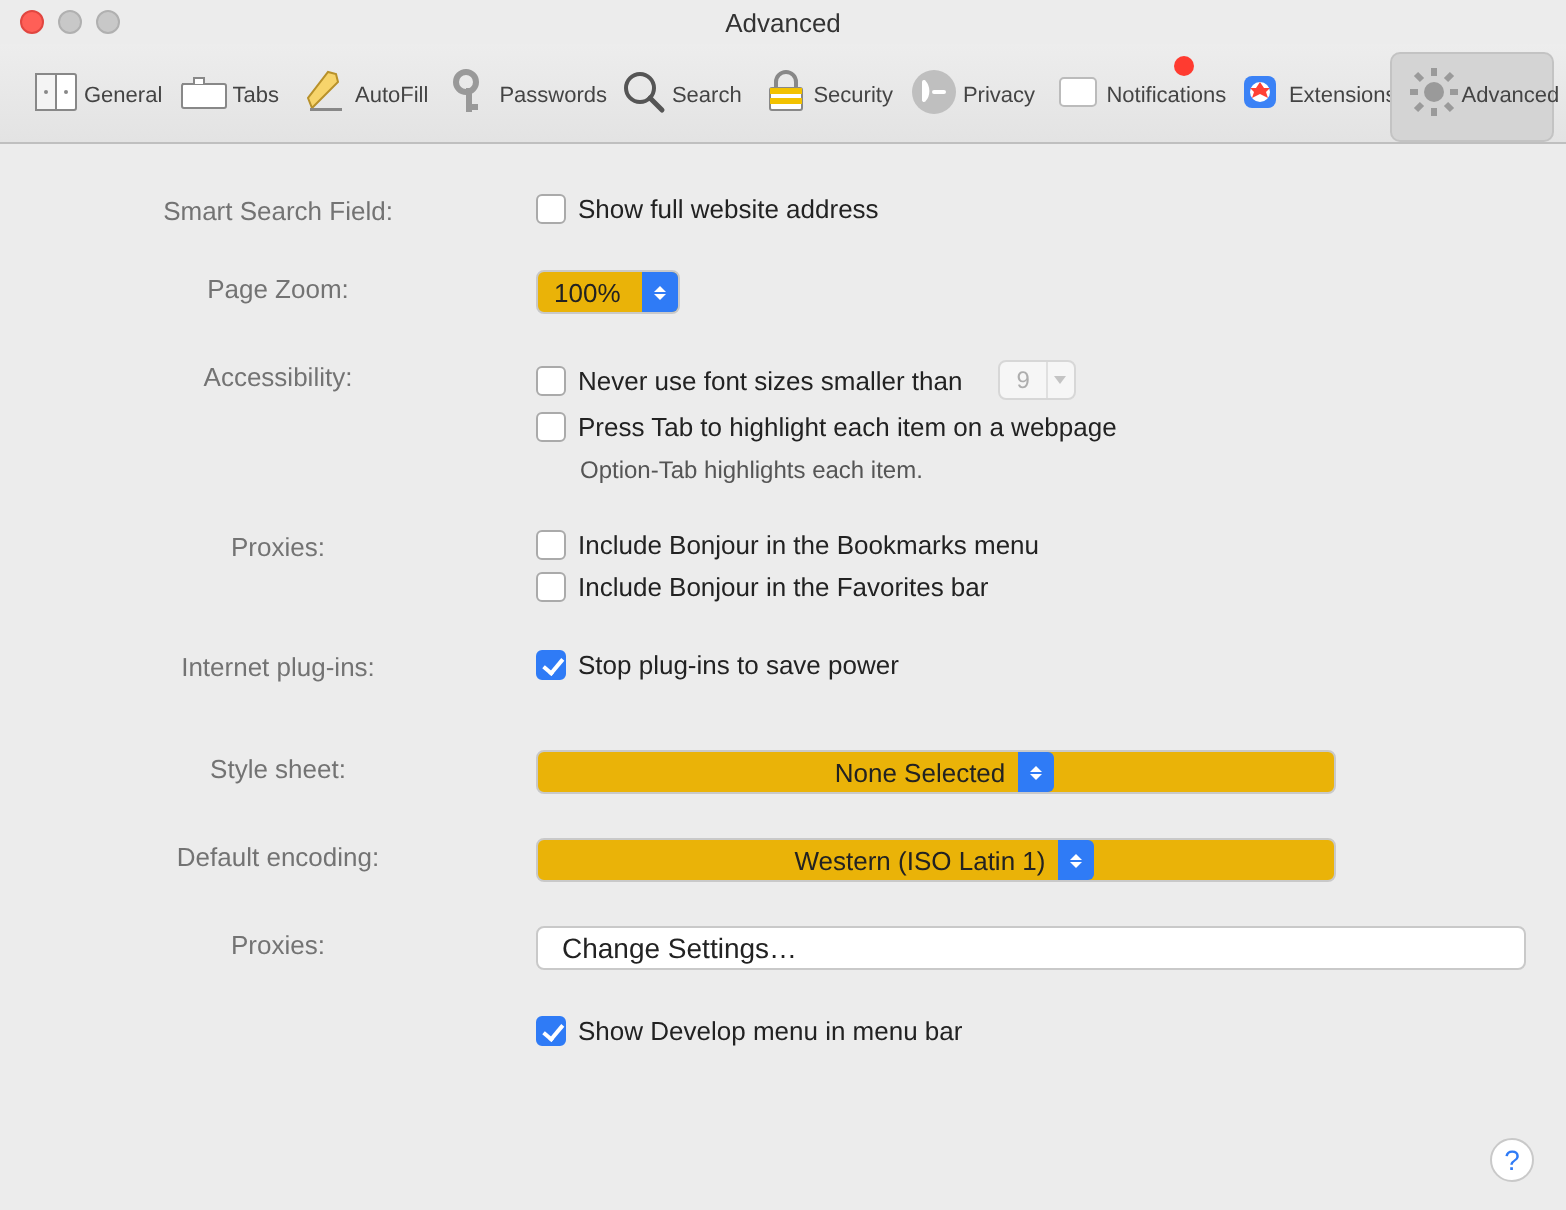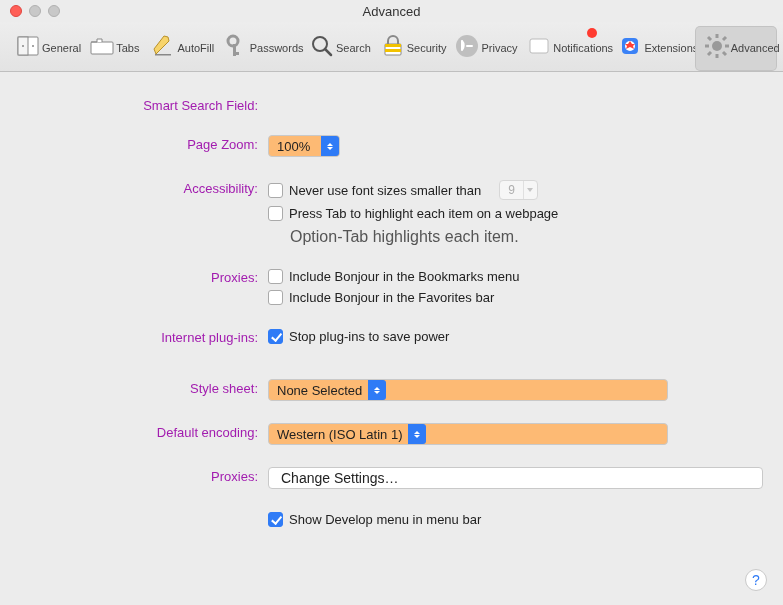--- a/index.html
+++ b/index.html
@@ -73,38 +73,38 @@
   .content {
     padding: 24px 20px 20px 20px;
   }
   .row {
     display:flex;
     align-items:flex-start;
     margin-bottom: 22px;
   }
   .rlabel {
     width: 248px;
-    text-align: right;
+    text-align: center;
     padding-right: 10px;
     padding-top: 2px;
-    color:#a21caf;
+    color:#737373;
   }
   .rcontrols {
     flex:1;
     display:flex;
     flex-direction:column;
     gap:4px;
   }
   .chkline {
     display:flex; align-items:center; gap:6px;
     padding: 1px 0;
   }
   .chkline .sublabel { color:#222; }
   .hint {
-    font-size:16px; color:#555; padding-left:22px; margin-top:2px;
+    font-size:12px; color:#555; padding-left:22px; margin-top:2px;
   }
 
   
   .chk {
     width:15px;height:15px;border-radius:3px;
     background:#fff; border:1px solid #aaa;
     display:inline-flex;align-items:center;justify-content:center;
     flex-shrink:0;
   }
   .chk.checked {
@@ -112,21 +112,21 @@
   }
   .chk.checked::after {
     content:""; width:4px;height:8px;
     border:solid #fff; border-width:0 2px 2px 0;
     transform:rotate(40deg) translateY(-1px);
   }
 
   
   .popup {
     display:inline-flex; align-items:center;
-    background:#fdba74; border:1px solid #c9c9c9; border-radius:4px;
+    background:#eab308; border:1px solid #c9c9c9; border-radius:4px;
     height:22px; padding:0 0 0 8px;
     font-size:13px; color:#222;
     cursor:default;
     position:relative;
   }
   .popup .val { padding-right:6px; }
   .popup .arrows {
     width:18px; height:100%;
     background:#2f7bf6;
     border-radius:0 3px 3px 0;
@@ -135,21 +135,21 @@
   }
   .popup .arrows::before,
   .popup .arrows::after {
     content:""; width:0;height:0;
     border-left:3px solid transparent;
     border-right:3px solid transparent;
   }
   .popup .arrows::before { border-bottom:3px solid #fff; }
   .popup .arrows::after  { border-top:3px solid #fff; }
 
-  .popup.wide { width: 400px; justify-content:flex-start; }
+  .popup.wide { width: 400px; justify-content:center; }
   .popup.small { width: 72px; justify-content:space-between; }
 
   
   .numsel {
     display:inline-flex; align-items:center;
     border:1px solid #d7d7d7; border-radius:4px;
     height:20px; background:#f6f6f6; color:#aeaeae;
     font-size:12px;
   }
   .numsel .nval { padding:0 8px; }
@@ -311,20 +311,26 @@
     </div>
     <div class="label">Advanced</div>
   </div>
 
 </div>
 
 <div class="content">
 
   <div class="row">
     <div class="rlabel">Smart Search Field:</div>
+    <div class="rcontrols">
+      <div class="chkline">
+        <span class="chk"></span>
+        <span class="sublabel">Show full website address</span>
+      </div>
+    </div>
   </div>
 
   <div class="row">
     <div class="rlabel">Page Zoom:</div>
     <div class="rcontrols">
       <div class="popup small">
         <span class="val">100%</span>
         <span class="arrows"></span>
       </div>
     </div>

